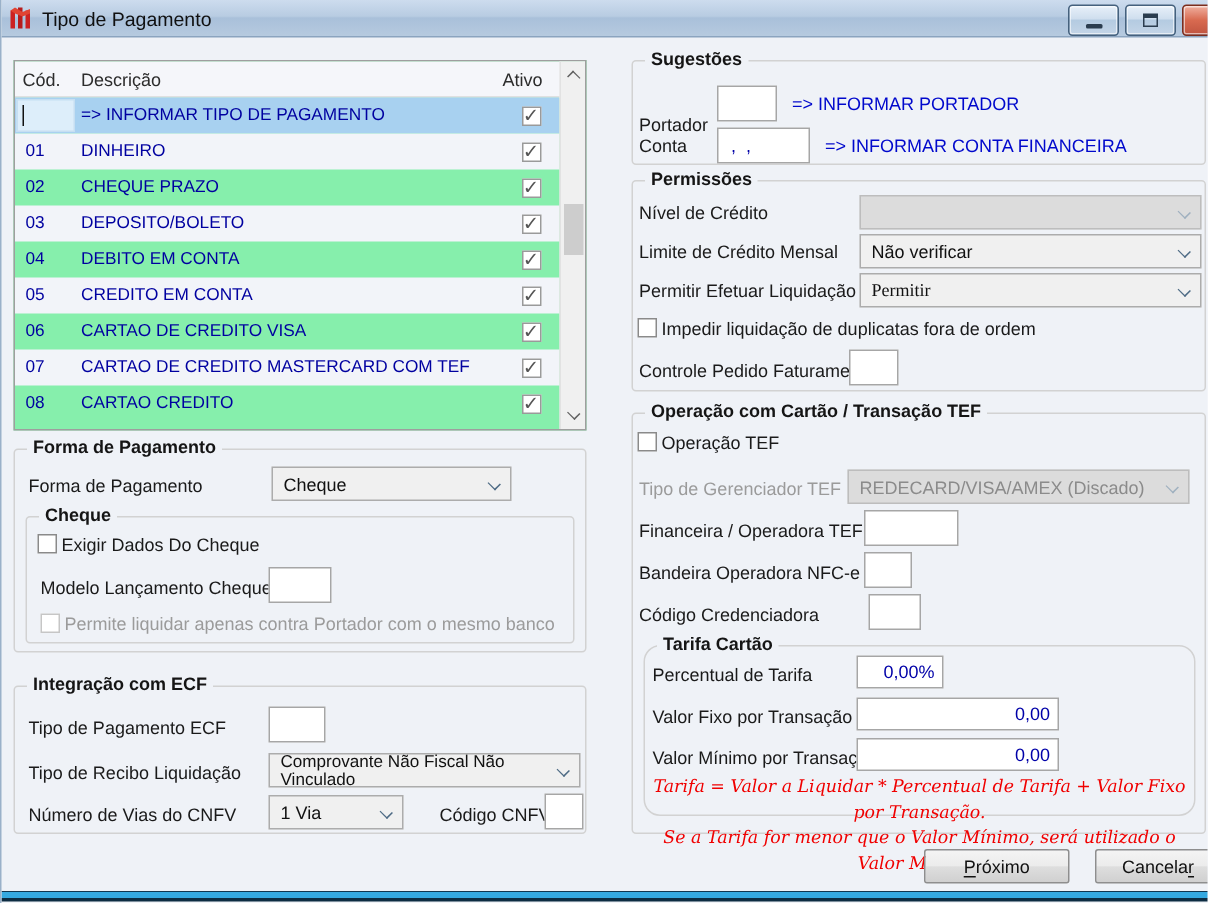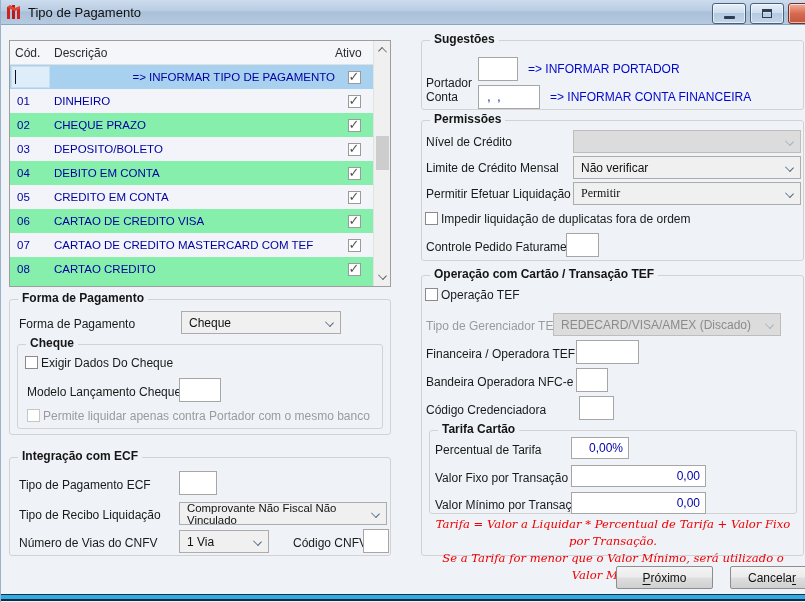--- a/index.html
+++ b/index.html
@@ -51,21 +51,21 @@
   .gh-desc { width:285px; padding-left:4px; }
   .gh-active { width:38px; }
   .grid-rows { position:absolute; top:24px; left:0; width:363px; }
   .grow { display:flex; height:24px; align-items:center; color:#0000a0; font-size:11.5px; }
   .grow:nth-child(even) { background:#f2f4f9; }
   .grow .c-code { width:40px; padding-left:7px; }
   .grow .c-desc { width:285px; padding-left:4px; white-space:nowrap; overflow:hidden; }
   .grow .c-active { width:38px; display:flex; justify-content:center; }
   .grow .rcb { position:relative; width:13px; height:13px; border:1px solid #9a9a9a; background:#fff; }
   .grow .rcb.checked::after { content:"✓"; position:absolute; left:0; top:-3px; font-size:13px; color:#555; }
-  .grow.selected { background:#a8d1f0 !important;text-align:right; }
+  .grow.selected { background:#a8d1f0 !important; }
   .grow.selected .c-code { background:#ddeefa; height:22px; margin:1px 0 1px 1px; width:39px;
     border:1px solid #c6dff2; display:flex; align-items:center; padding-left:3px; }
   .caret { display:inline-block; width:1px; height:14px; background:#111; }
   
   .vscroll { position:absolute; right:0; top:0; width:17px; height:245px; background:#f0f0f0; border-left:1px solid #e2e2e2; }
   .sbtn { position:absolute; left:0; width:17px; height:17px; display:flex; align-items:center; justify-content:center; }
   .sbtn.up { top:0; } .sbtn.down { bottom:0; }
   .sarrow { width:7px; height:7px; border-right:1.6px solid #606060; border-bottom:1.6px solid #606060; }
   .sbtn.up .sarrow { transform:rotate(-135deg) scaleY(.8); margin-top:4px; }
   .sbtn.down .sarrow { transform:rotate(45deg) scaleY(.8); margin-bottom:4px; }
@@ -232,32 +232,32 @@
   <span class="lbl" style="left:440px; top:212px;">Impedir liquidação de duplicatas fora de ordem</span>
   <span class="lbl" style="left:425px; top:240px;">Controle Pedido Faturamento</span>
   <div class="tbox" style="left:565px; top:233px; width:33px;"></div>
 
   <div class="groupbox" style="left:420px; top:275px; width:383px; height:281px;">
     <span class="legend">Operação com Cartão / Transação TEF</span>
   </div>
   <span class="cb" style="left:424px; top:288px;"></span>
   <span class="lbl" style="left:440px; top:288px;">Operação TEF</span>
   <span class="lbl disabled" style="left:425px; top:319px;">Tipo de Gerenciador TEF</span>
-  <div class="combo disabled" style="left:552px; top:313px; width:228px;">
+  <div class="combo disabled" style="left:564px; top:313px; width:228px;">
     <span>REDECARD/VISA/AMEX (Discado)</span>
       <span class="chev"></span>
   </div>
   <span class="lbl" style="left:425px; top:347px;">Financeira / Operadora TEF</span>
   <div class="tbox" style="left:575px; top:340px; width:63px;"></div>
   <span class="lbl" style="left:425px; top:375px;">Bandeira Operadora NFC-e</span>
   <div class="tbox" style="left:575px; top:368px; width:32px;"></div>
   <span class="lbl" style="left:425px; top:403px;">Código Credenciadora</span>
   <div class="tbox" style="left:578px; top:396px; width:35px;"></div>
 
-  <div class="groupbox" style="left:428px; top:430px; width:368px; height:84px;">
+  <div class="groupbox" style="left:428px; top:430px; width:368px; height:114px;border-radius:11px;">
     <span class="legend">Tarifa Cartão</span>
   </div>
   <span class="lbl" style="left:434px; top:443px;">Percentual de Tarifa</span>
   <div class="tbox blue right" style="left:570px; top:437px; width:58px; height:22px;">0,00%</div>
   <span class="lbl" style="left:434px; top:471px;">Valor Fixo por Transação</span>
   <div class="tbox blue right" style="left:570px; top:465px; width:135px; height:22px;">0,00</div>
   <span class="lbl" style="left:434px; top:498px;">Valor Mínimo por Transação</span>
   <div class="tbox blue right" style="left:570px; top:492px; width:135px; height:22px;">0,00</div>
   <div class="redtext" style="left:428px; top:516px;">
     <div>Tarifa = Valor a Liquidar *  Percentual de Tarifa + Valor Fixo por Transação.</div>

